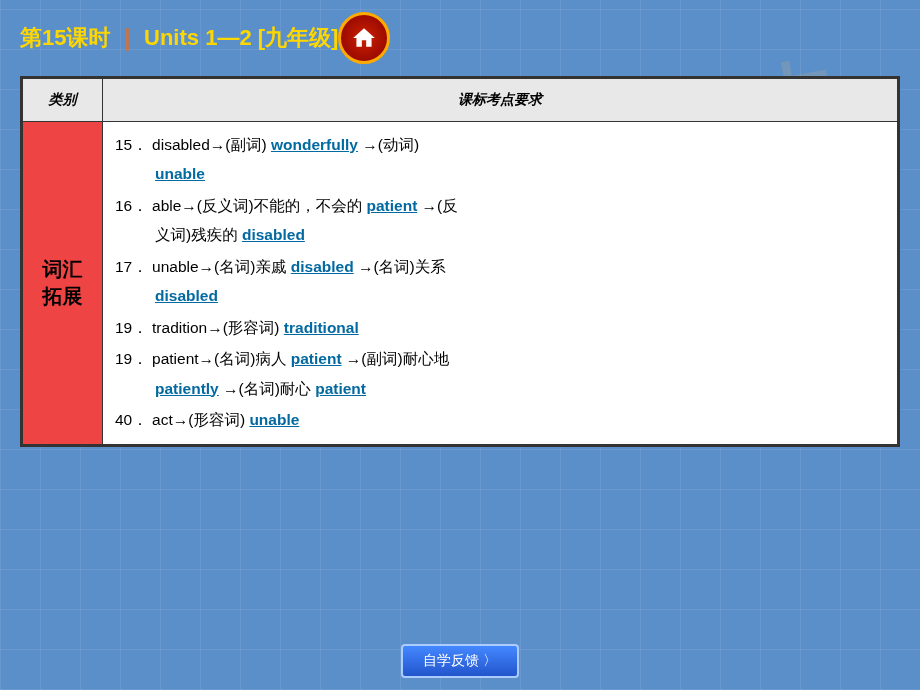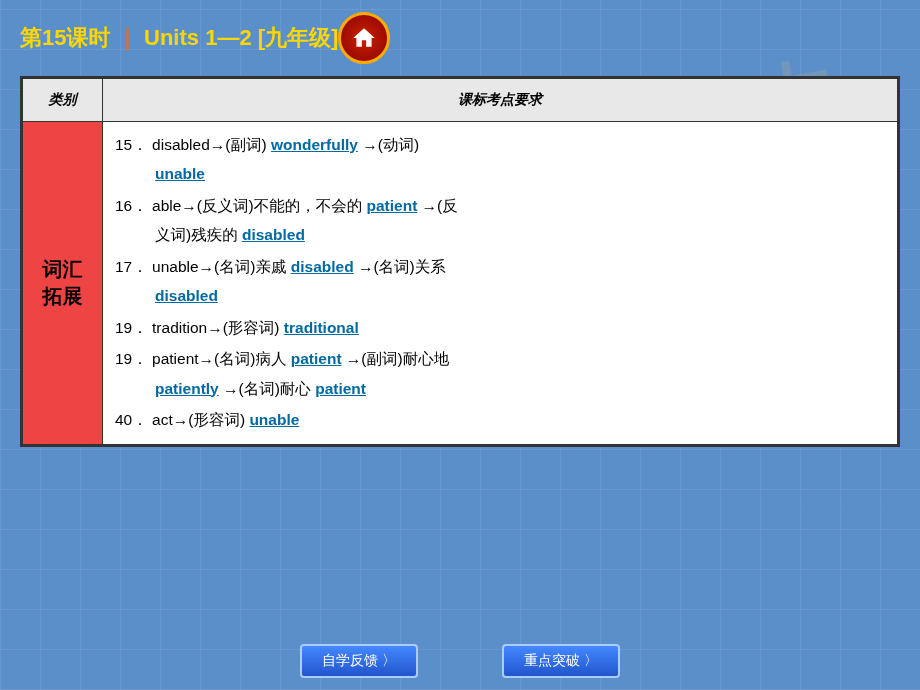--- a/index.html
+++ b/index.html
@@ -214,14 +214,13 @@
             <span>act→(形容词) </span><span class="answer">unable</span>
           </div>
         </td>
       </tr>
     </tbody>
   </table>
 </div>
 
 <div class="footer">
   <button class="footer-btn">自学反馈 〉</button>
-  <button class="footer-btn">重点突破 〉</button>
 </div>
 
 </body></html>

